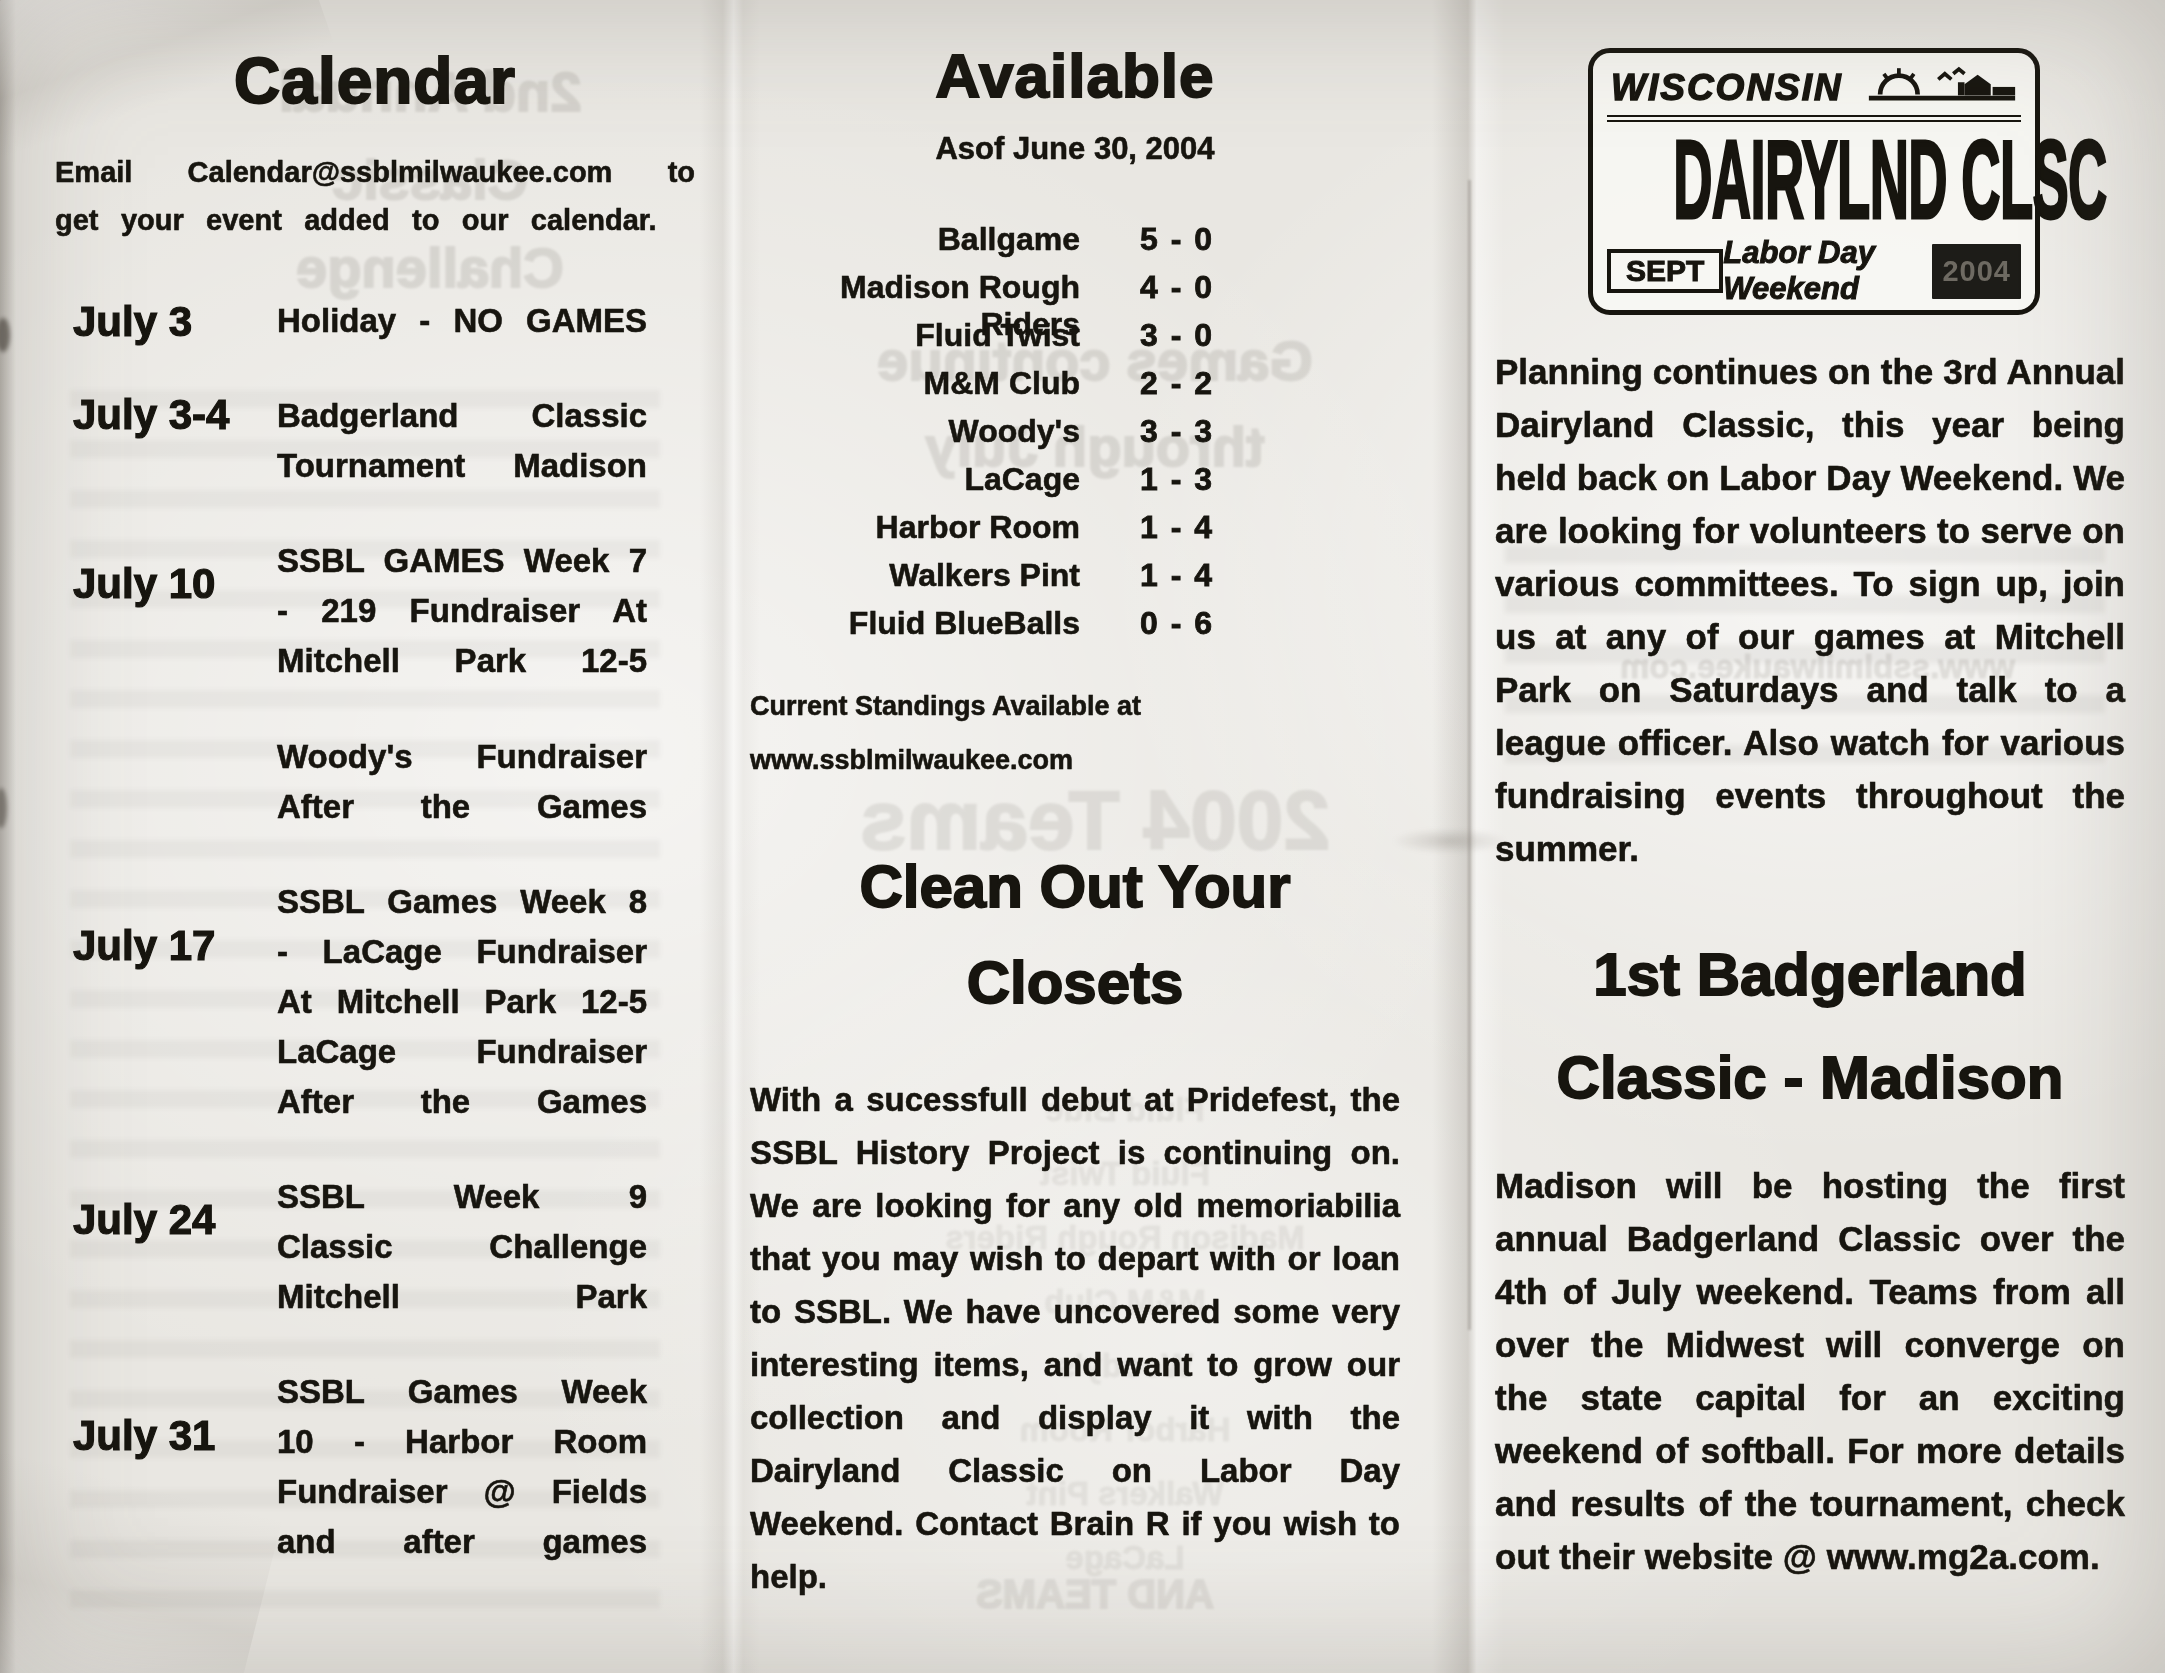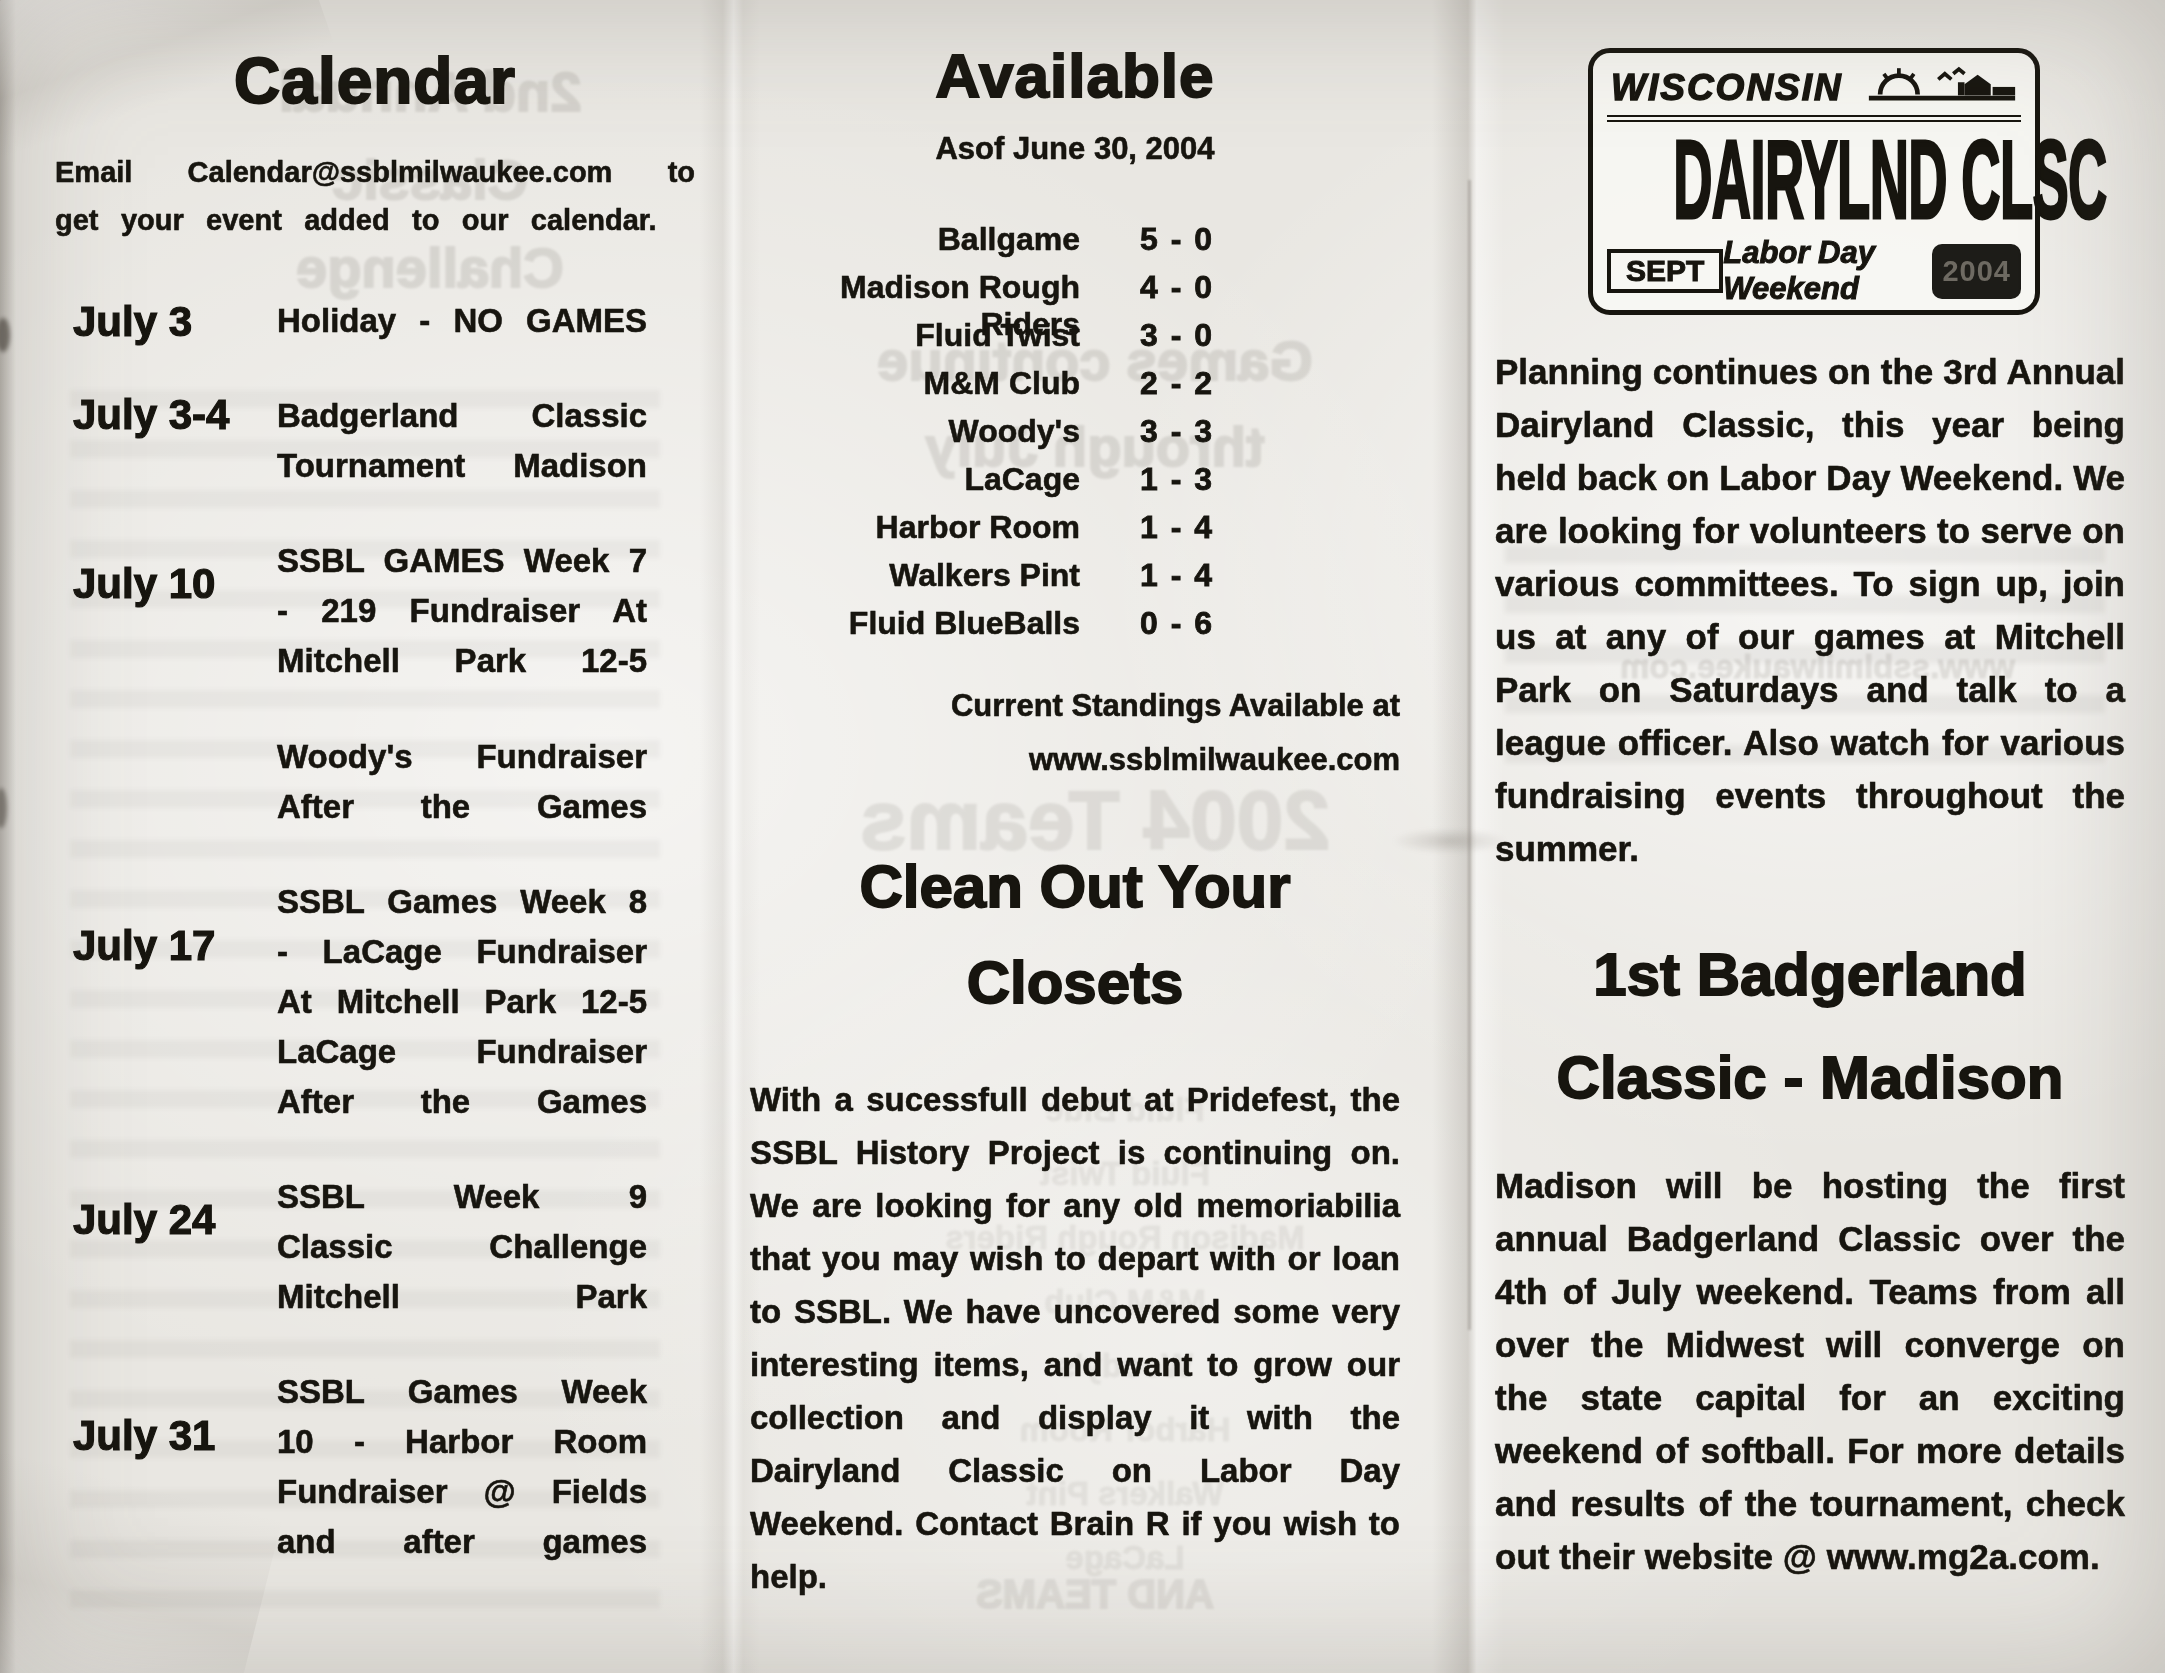--- a/index.html
+++ b/index.html
@@ -35,36 +35,36 @@
   .cal-desc{width:370px;}
   .cal-line{font-size:33px;line-height:50px;text-align:justify;text-align-last:justify;}
   .cal-block + .cal-block{margin-top:46px;}
 
   
   .asof{text-align:center;font-size:31px;margin-top:20px;}
   .standings{margin-top:54px;}
   .st-row{display:flex;align-items:baseline;height:48px;}
   .st-name{flex:0 0 330px;text-align:right;font-size:32px;}
   .st-rec{margin-left:60px;font-size:32px;letter-spacing:2px;-webkit-text-stroke:.8px currentColor;}
-  .st-note{margin-top:26px;text-align:right;font-size:31px;line-height:54px;}
+  .st-note{margin-top:26px;text-align:left;font-size:27px;line-height:54px;}
   .closets{margin-top:52px;}
   .para{margin-top:42px;font-size:33px;line-height:53px;text-align:justify;}
 
   
   .plate{margin:12px 0 0 93px;width:452px;box-sizing:border-box;border:5px solid #17150f;
     border-radius:22px;background:rgba(250,249,246,.75);padding:8px 14px 10px;}
   .plate-top{display:flex;justify-content:space-between;align-items:center;height:54px;
     border-bottom:7px double #17150f;padding:0 4px;}
   .plate-state{font-style:italic;font-size:37px;letter-spacing:2px;-webkit-text-stroke:1.4px currentColor;}
   .plate-main{white-space:nowrap;text-align:center;font-size:80px;line-height:118px;letter-spacing:-1px;
     -webkit-text-stroke:2.2px currentColor;transform:scale(.68,1.38);transform-origin:center;}
   .plate-bottom{display:flex;justify-content:space-between;align-items:center;height:58px;margin-top:2px;}
   .month-box{border:4px solid #17150f;padding:1px 15px;font-size:30px;-webkit-text-stroke:1px currentColor;}
   .plate-caption{font-style:italic;font-size:31px;-webkit-text-stroke:1px currentColor;}
-  .year-box{background:#1d1c18;color:#6e6a62;font-size:29px;padding:11px 10px;border-radius:10px;letter-spacing:1px;}
+  .year-box{background:#1d1c18;color:#6e6a62;font-size:29px;padding:11px 10px;border-radius:1px;letter-spacing:1px;}
   .rpara{margin-top:30px;font-size:35px;line-height:53px;text-align:justify;}
   .rhead{margin-top:52px;font-size:60px;line-height:103px;}
 
   
   .ghost{position:absolute;transform:scaleX(-1);color:#8d8982;opacity:.22;filter:blur(1.2px);
     text-align:center;-webkit-text-stroke:1px currentColor;pointer-events:none;}
   .ghost-big{-webkit-text-stroke:2px currentColor;}
   .ghost-stripes{position:absolute;opacity:.06;filter:blur(2.5px);pointer-events:none;
     background:repeating-linear-gradient(180deg, rgba(70,66,60,.85) 0 18px, transparent 18px 50px);}
 

